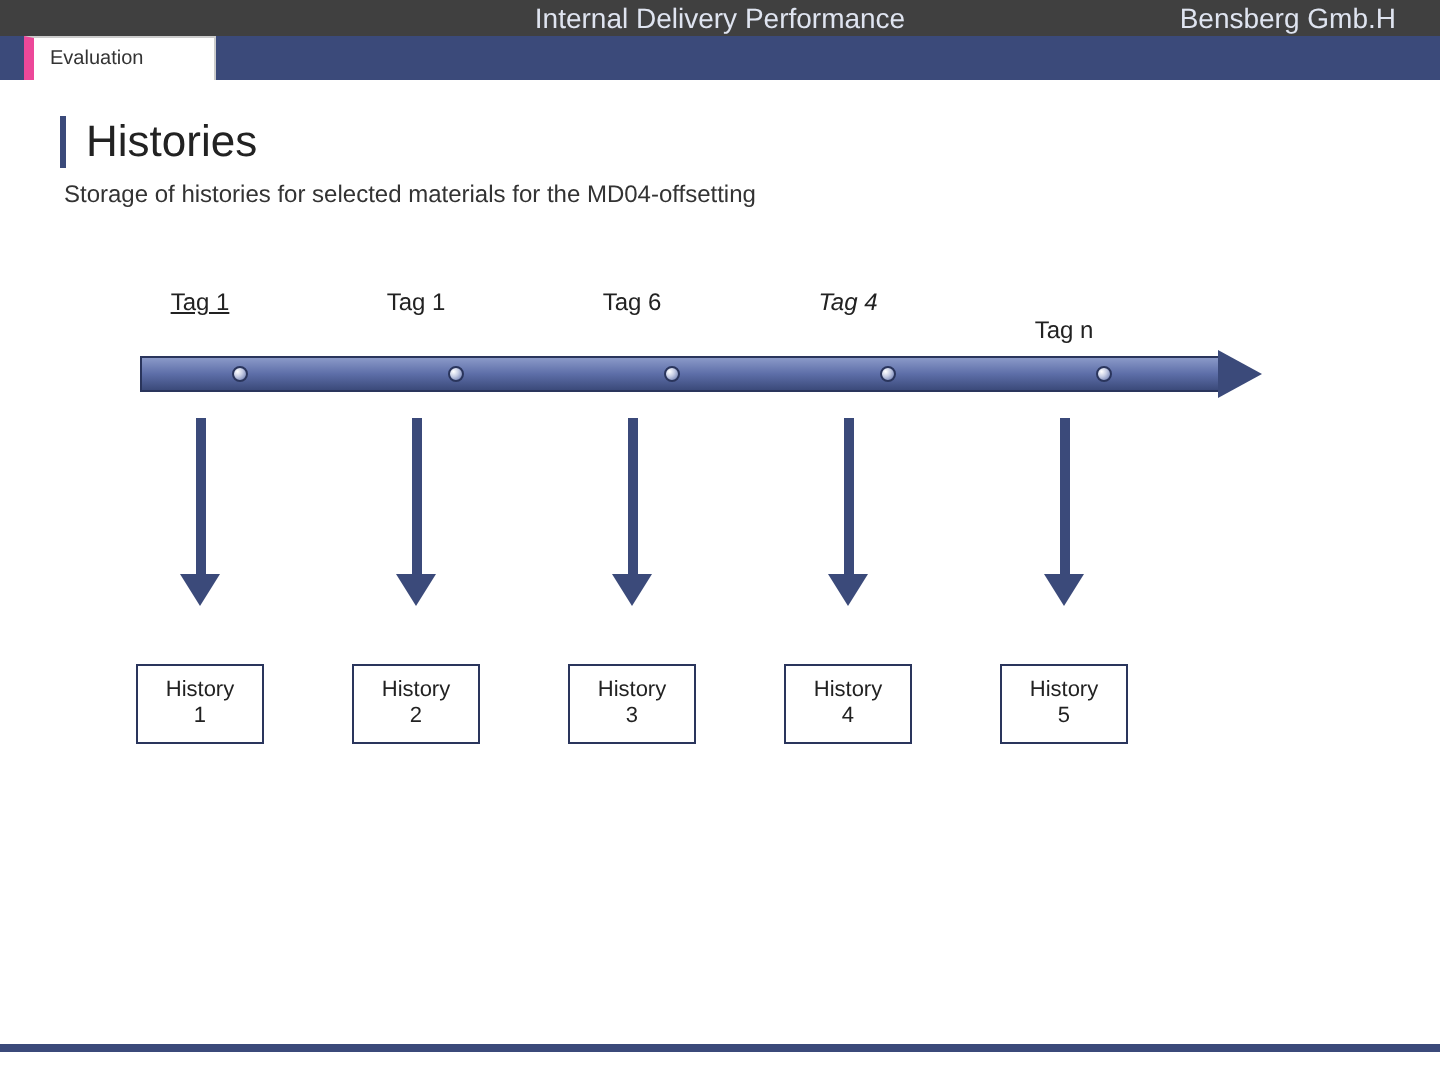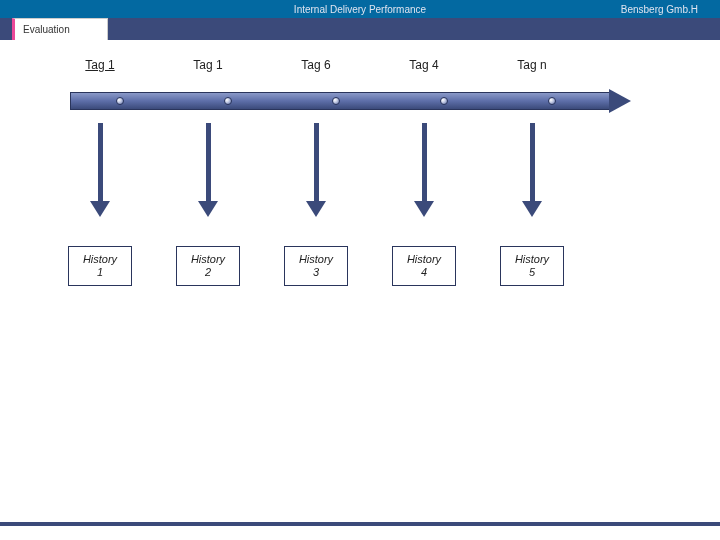--- a/index.html
+++ b/index.html
@@ -7,23 +7,23 @@
     width: 720px;
     height: 540px;
     font-family: Verdana, Arial, sans-serif;
     background: #ffffff;
     position: relative;
     overflow: hidden;
   }
   .topbar {
     width: 100%;
     height: 18px;
-    background: #0369a1;
+    background: #404040;
     color: #dfe4f0;
-    font-size: 10px;
+    font-size: 14px;
     display: flex;
     align-items: center;
     position: relative;
   }
   .topbar .title-center {
     position: absolute;
     left: 50%;
     transform: translateX(-50%);
   }
   .topbar .title-right {
@@ -42,21 +42,21 @@
     top: 0;
     width: 96px;
     height: 22px;
     background: #ffffff;
     color: #333;
     font-size: 10px;
     display: flex;
     align-items: center;
     padding-left: 8px;
     border-top: 1px solid #ccc;
-    border-left: 3px solid #ec4899;
+    border-left: 5px solid #ec4899;
     border-right: 1px solid #ccc;
   }
   .content {
     padding: 18px 30px 0 30px;
   }
   .heading {
     font-size: 22px;
     color: #222;
     border-left: 3px solid #3b4a7a;
     padding-left: 10px;
@@ -147,21 +147,20 @@
     height: 40px;
     border: 1px solid #2a355c;
     background: #fff;
     font-size: 11px;
     color: #222;
     display: flex;
     align-items: center;
     justify-content: center;
     text-align: center;
     line-height: 1.2;
-    font-style: italic;
   }
   .footer-line {
     position: absolute;
     left: 0;
     bottom: 14px;
     width: 100%;
     height: 4px;
     background: #3b4a7a;
   }
 </style>
@@ -171,20 +170,22 @@
 <div class="topbar">
   <span class="title-center">Internal Delivery Performance</span>
   <span class="title-right">Bensberg Gmb.H</span>
 </div>
 
 <div class="tabstrip">
   <div class="tab">Evaluation</div>
 </div>
 
 <div class="content">
+  <h1 class="heading">Histories</h1>
+  <div class="subtitle">Storage of histories for selected materials for the MD04-offsetting</div>
 
   <div class="diagram">
     <div class="timeline">
       <div class="timeline-bar"></div>
       <div class="timeline-arrowhead"></div>
     </div>
     <div id="columns">
         <div class="tag-label" style="left: 20px; text-decoration: underline;">Tag 1</div>
         <div class="dot" style="left: 66px; top: 39px;"></div>
         <div class="down-arrow" style="left: 44px;">
@@ -199,28 +200,28 @@
           <div class="head"></div>
         </div>
         <div class="history-box" style="left: 126px;">History<br>2</div>
         <div class="tag-label" style="left: 236px;">Tag 6</div>
         <div class="dot" style="left: 282px; top: 39px;"></div>
         <div class="down-arrow" style="left: 260px;">
           <div class="shaft"></div>
           <div class="head"></div>
         </div>
         <div class="history-box" style="left: 234px;">History<br>3</div>
-        <div class="tag-label" style="left: 344px;">Tag 4</div>
+        <div class="tag-label" style="left: 344px; font-style: italic;">Tag 4</div>
         <div class="dot" style="left: 390px; top: 39px;"></div>
         <div class="down-arrow" style="left: 368px;">
           <div class="shaft"></div>
           <div class="head"></div>
         </div>
         <div class="history-box" style="left: 342px;">History<br>4</div>
-        <div class="tag-label" style="left: 452px;">Tag n</div>
+        <div class="tag-label" style="left: 452px; margin-top: 14px;">Tag n</div>
         <div class="dot" style="left: 498px; top: 39px;"></div>
         <div class="down-arrow" style="left: 476px;">
           <div class="shaft"></div>
           <div class="head"></div>
         </div>
         <div class="history-box" style="left: 450px;">History<br>5</div>
       </div>
   </div>
 </div>
 

